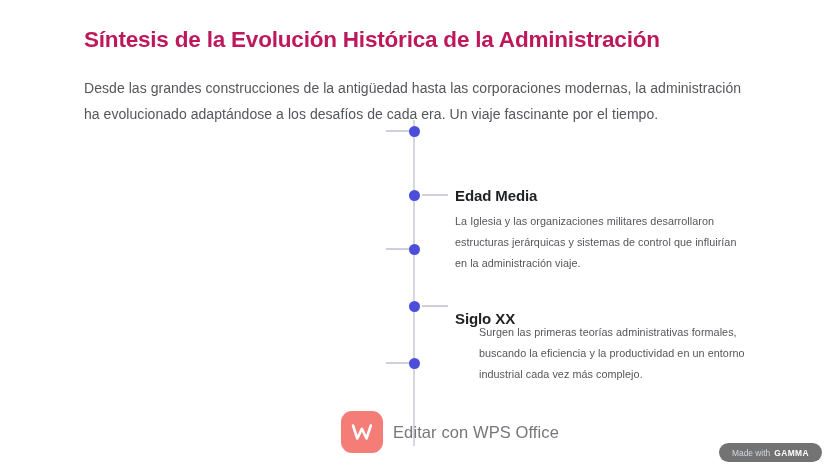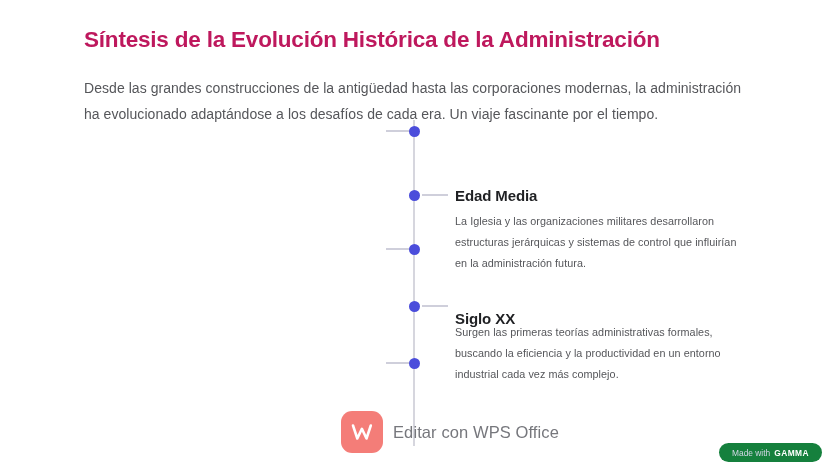--- a/index.html
+++ b/index.html
@@ -71,21 +71,21 @@
   #wps-logo svg { display:block; }
   #wps-label {
     font-size:16.5px; color:#6f7076; letter-spacing:0.1px;
     opacity:0.95;
   }
 
   
   #gamma-badge {
     position:absolute; right:6px; top:443px;
     height:19px; padding:0 13px; border-radius:10px;
-    background:#15803d;
+    background:#737373;
     display:flex; align-items:center; gap:4px;
     font-size:8.4px; color:#d3d7e6;
   }
   #gamma-badge .gamma-word {
     font-weight:700; letter-spacing:0.45px; color:#ffffff;
   }
 </style>
 </head>
 <body>
 
@@ -99,34 +99,34 @@
   <div class="tl-item side-left">
     <div class="tl-stub left" style="top:130px;"></div>
     <div class="tl-dot" style="top:125.5px;"></div>
 
   </div>
 
   <div class="tl-item side-right">
     <div class="tl-stub right" style="top:194px;"></div>
     <div class="tl-dot" style="top:189.5px;"></div>
     <div class="tl-heading" style="top:187px;">Edad Media</div>
-    <div class="tl-body" style="top:211px;">La Iglesia y las organizaciones militares desarrollaron estructuras jerárquicas y sistemas de control que influirían en la administración futura.</div>
+    <div class="tl-body" style="top:211px;">La Iglesia y las organizaciones militares desarrollaron estructuras jerárquicas y sistemas de control que influirían en la administración viaje.</div>
   </div>
 
   <div class="tl-item side-left">
     <div class="tl-stub left" style="top:248px;"></div>
     <div class="tl-dot" style="top:243.5px;"></div>
 
   </div>
 
   <div class="tl-item side-right">
     <div class="tl-stub right" style="top:305px;"></div>
     <div class="tl-dot" style="top:300.5px;"></div>
     <div class="tl-heading" style="top:310px;">Siglo XX</div>
-    <div class="tl-body" style="top:322px;">Surgen las primeras teorías administrativas formales, buscando la eficiencia y la productividad en un entorno industrial cada vez más complejo.</div>
+    <div class="tl-body" style="top:322px;margin-left:24px;">Surgen las primeras teorías administrativas formales, buscando la eficiencia y la productividad en un entorno industrial cada vez más complejo.</div>
   </div>
 
   <div class="tl-item side-left">
     <div class="tl-stub left" style="top:362px;"></div>
     <div class="tl-dot" style="top:357.5px;"></div>
 
   </div>
 </div>
 
 <div id="wps-watermark">

